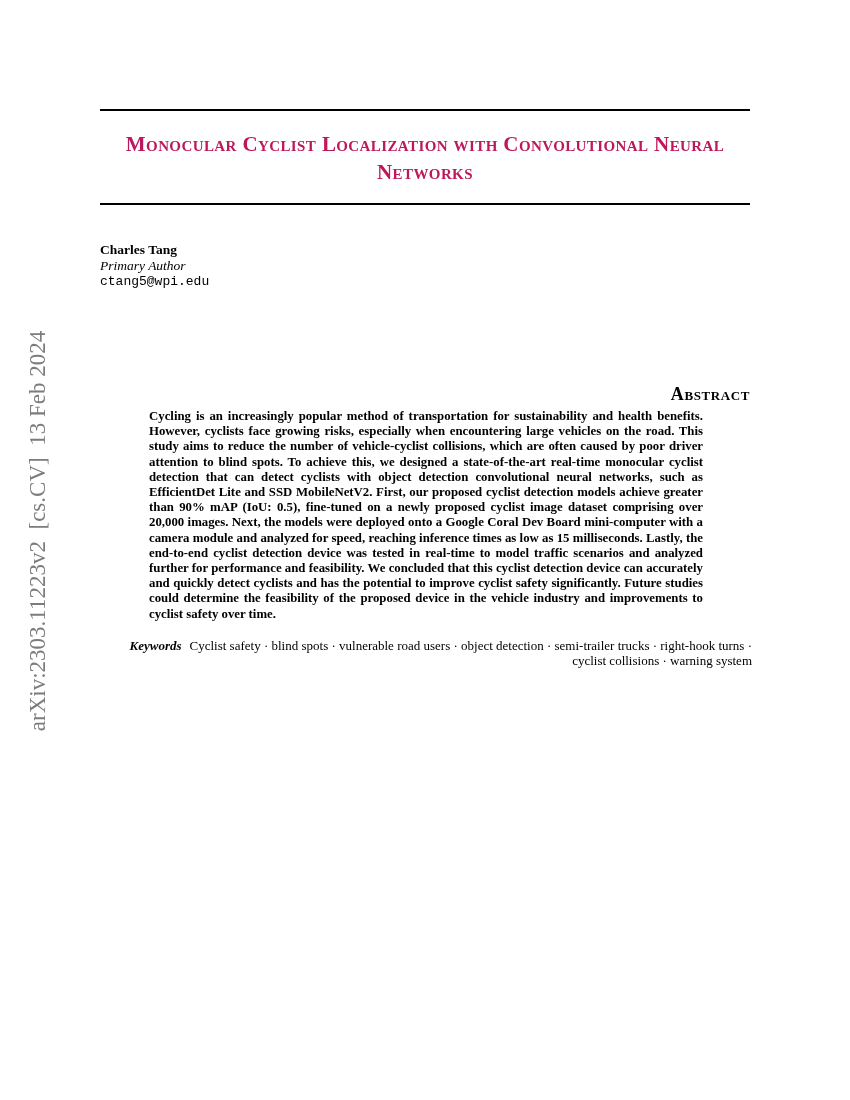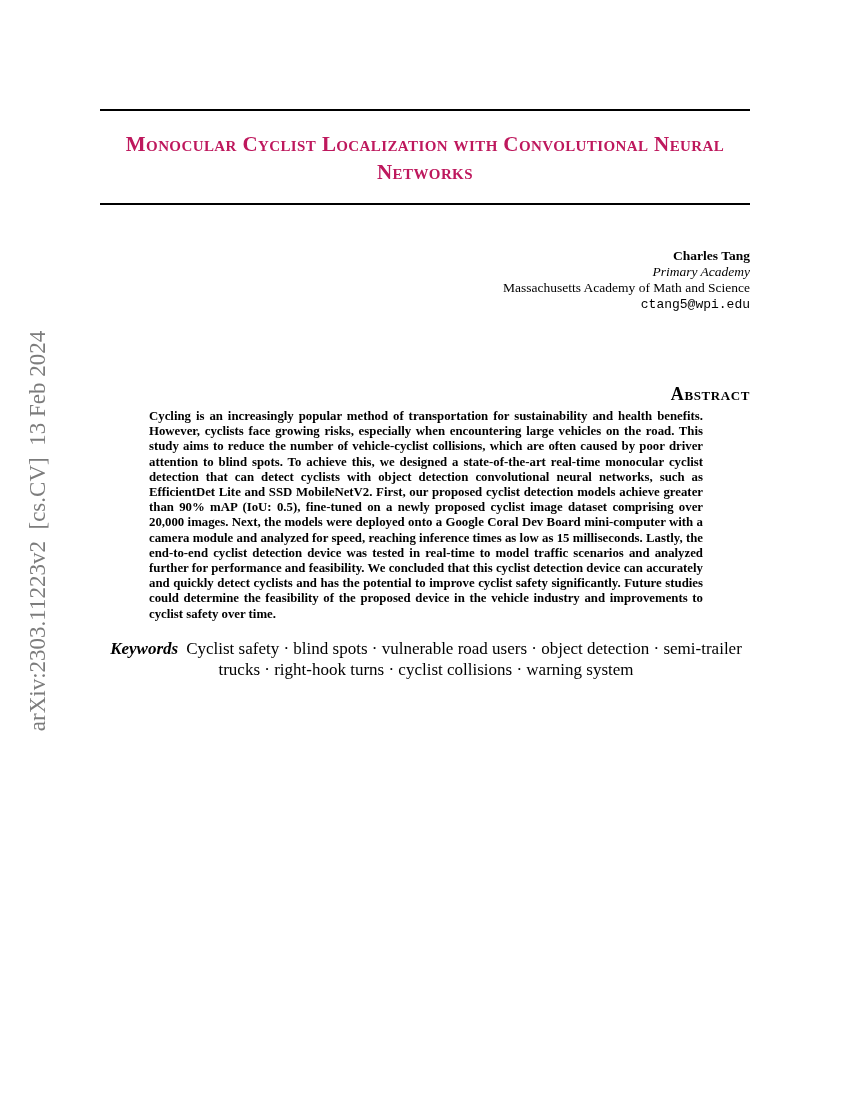--- a/index.html
+++ b/index.html
@@ -39,24 +39,24 @@
     font-variant: small-caps;
     font-size: 21px;
     line-height: 28px;
     letter-spacing: 0.4px;
     color: #be185d;
   }
 
   
   .author-block {
     position: absolute;
-    top: 248px;
+    top: 242px;
     left: 100px;
     width: 650px;
-    text-align: right;
+    text-align: left;
     font-size: 13.5px;
     line-height: 16.2px;
   }
   .author-name { font-weight: bold; }
   .author-role { font-style: italic; }
   .author-email {
     font-family: "Liberation Mono", "DejaVu Sans Mono", monospace;
     font-size: 13px;
   }
 
@@ -82,23 +82,23 @@
     text-align: justify;
     font-weight: bold;
   }
 
   
   .keywords {
     position: absolute;
     top: 638px;
     left: 100px;
     width: 652px;
-    font-size: 17px;
-    line-height: 21px;
-    text-align: center;
+    font-size: 13px;
+    line-height: 15px;
+    text-align: right;
   }
   .keywords-label {
     font-weight: bold;
     font-style: italic;
     padding-right: 8px;
   }
 
   
   .arxiv-stamp {
     position: absolute;
@@ -124,22 +124,21 @@
   <div class="arxiv-stamp">arXiv:2303.11223v2  [cs.CV]  13 Feb 2024</div>
 
   <div class="rule rule-top"></div>
 
   <h1 class="title">Monocular Cyclist Localization with Convolutional Neural Networks</h1>
 
   <div class="rule rule-bottom"></div>
 
   <div class="author-block">
     <div class="author-name">Charles Tang</div>
-    <div class="author-role">Primary Academy</div>
-    <div class="author-affiliation">Massachusetts Academy of Math and Science</div>
+    <div class="author-role">Primary Author</div>
     <div class="author-email">ctang5@wpi.edu</div>
   </div>
 
   <div class="abstract-heading">Abstract</div>
 
   <p class="abstract-body">Cycling is an increasingly popular method of transportation for sustainability and health benefits. However, cyclists face growing risks, especially when encountering large vehicles on the road. This study aims to reduce the number of vehicle-cyclist collisions, which are often caused by poor driver attention to blind spots. To achieve this, we designed a state-of-the-art real-time monocular cyclist detection that can detect cyclists with object detection convolutional neural networks, such as EfficientDet Lite and SSD MobileNetV2. First, our proposed cyclist detection models achieve greater than 90% mAP (IoU: 0.5), fine-tuned on a newly proposed cyclist image dataset comprising over 20,000 images. Next, the models were deployed onto a Google Coral Dev Board mini-computer with a camera module and analyzed for speed, reaching inference times as low as 15 milliseconds. Lastly, the end-to-end cyclist detection device was tested in real-time to model traffic scenarios and analyzed further for performance and feasibility. We concluded that this cyclist detection device can accurately and quickly detect cyclists and has the potential to improve cyclist safety significantly. Future studies could determine the feasibility of the proposed device in the vehicle industry and improvements to cyclist safety over time.</p>
 
   <div class="keywords">
     <span class="keywords-label">Keywords</span><span>Cyclist safety · blind spots · vulnerable road users · object detection · semi-trailer trucks · right-hook turns · cyclist collisions · warning system</span>
   </div>

